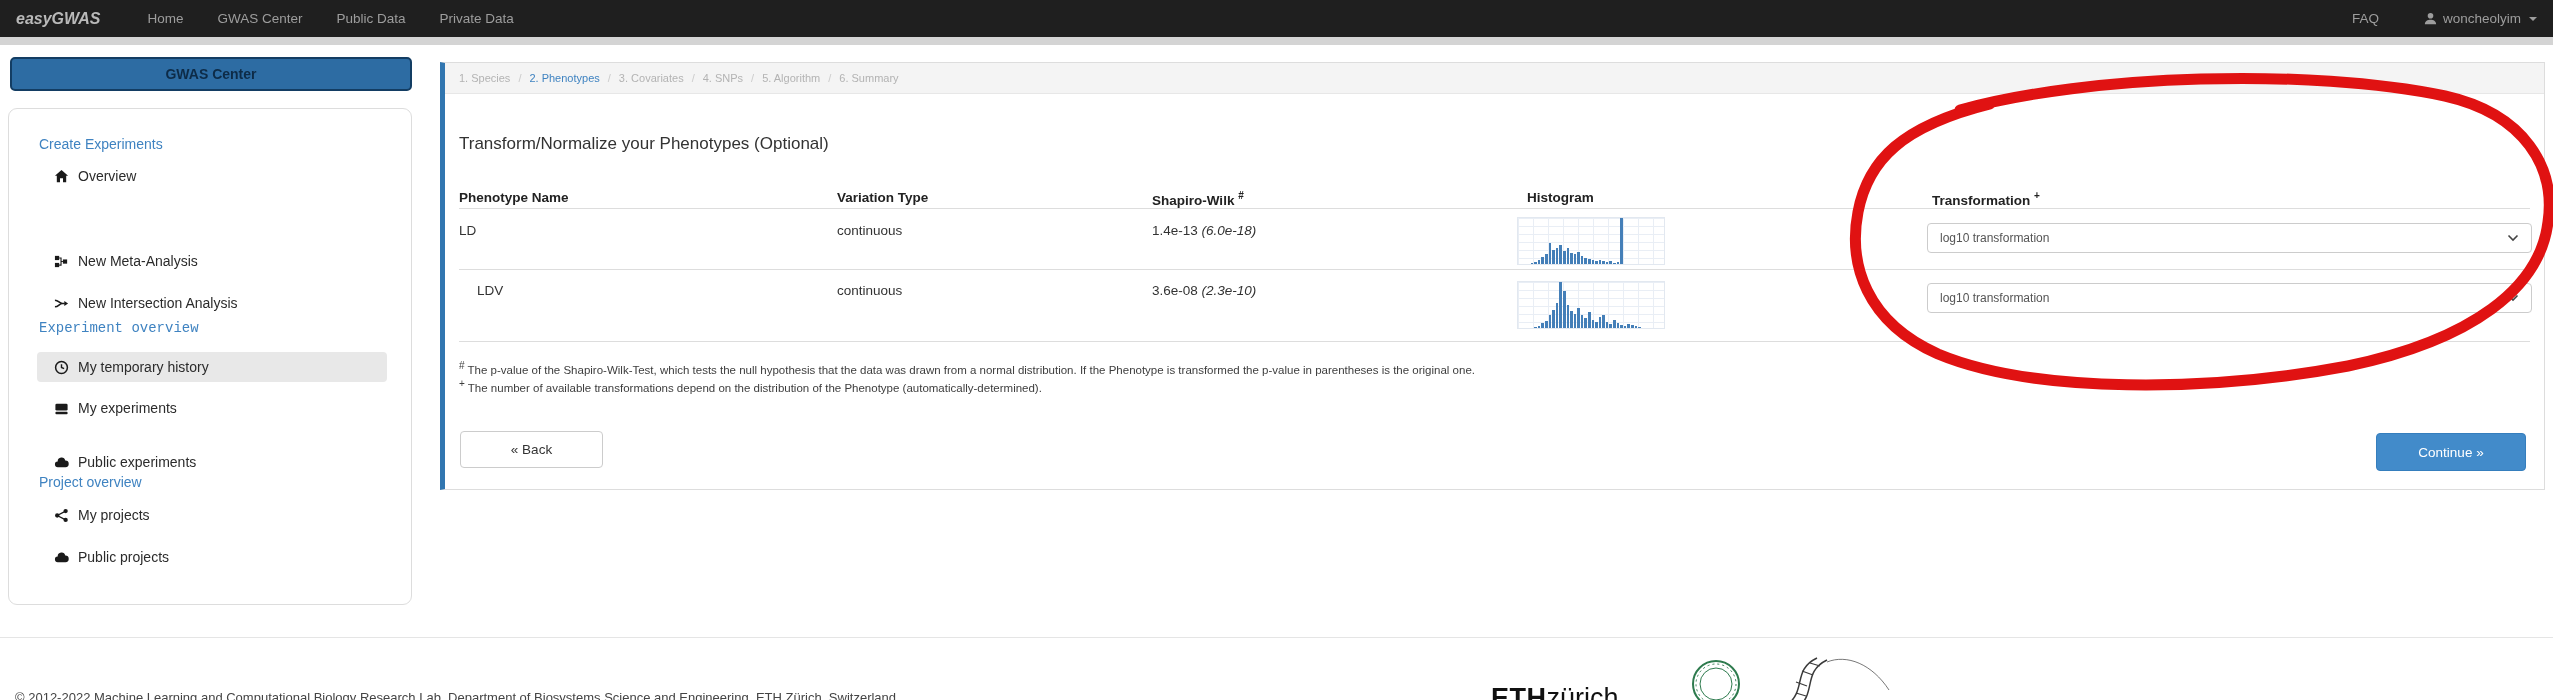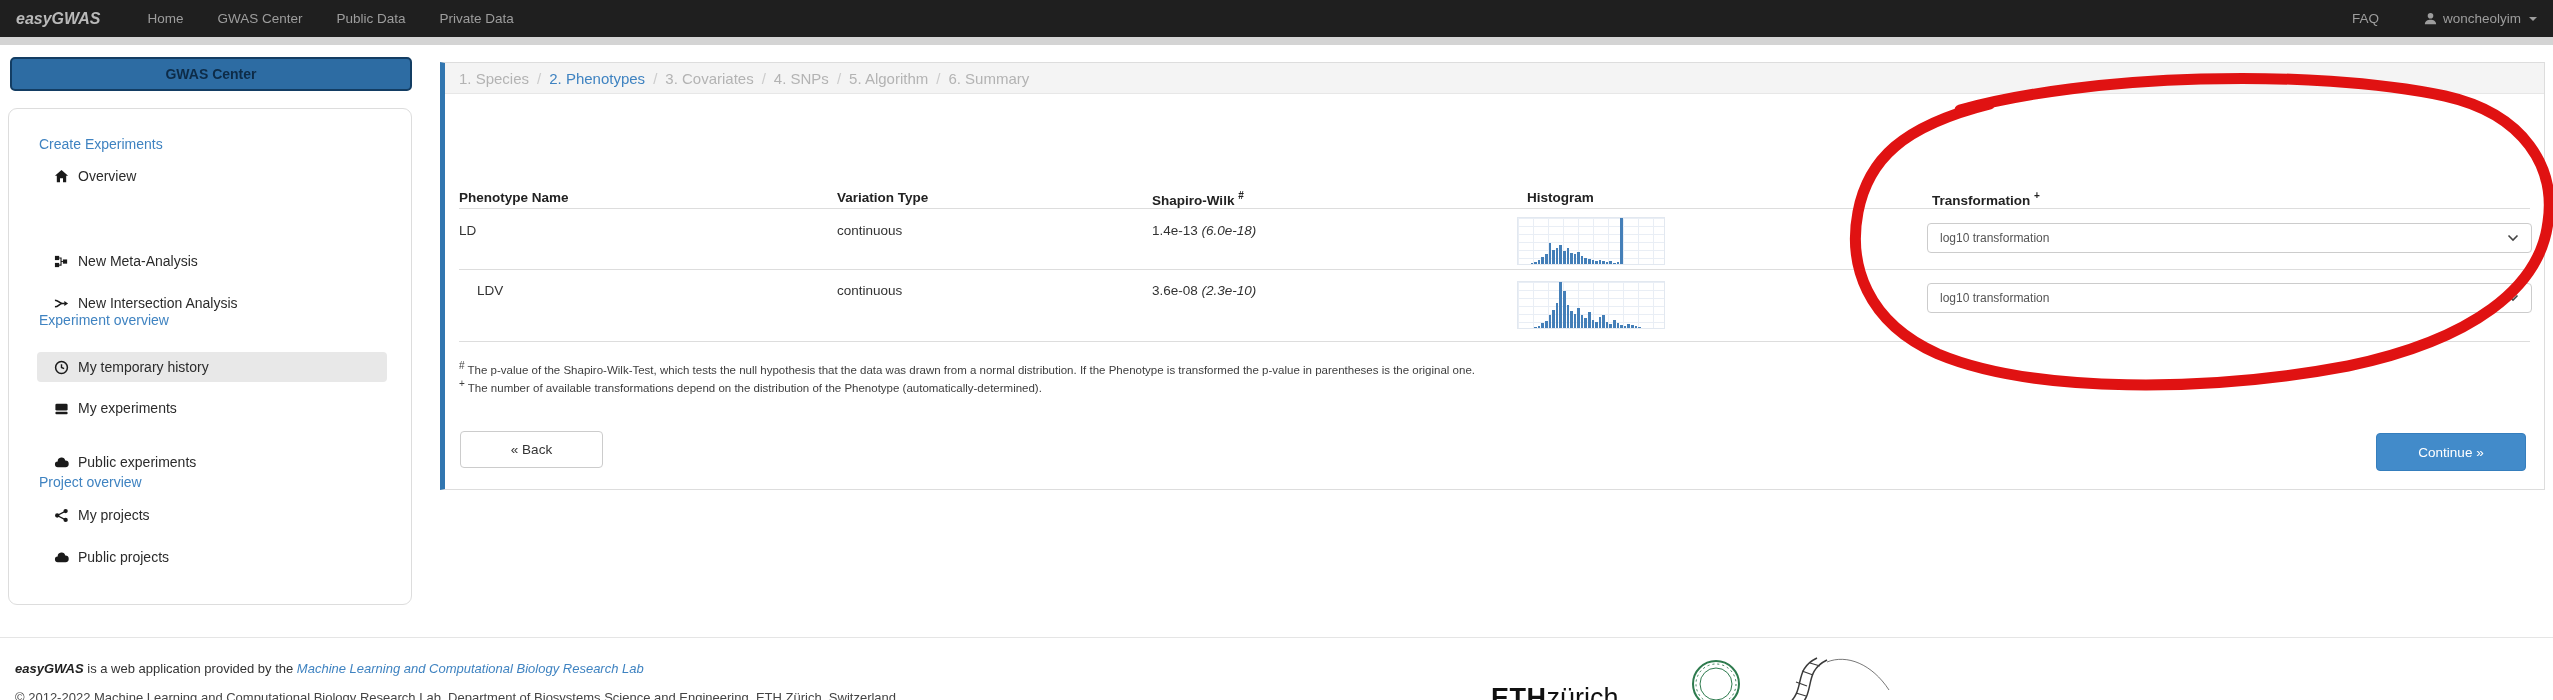--- a/index.html
+++ b/index.html
@@ -33,21 +33,21 @@
   .item-box { position:absolute; left:28px; width:350px; border-radius:6px; }
   .box-active { background:#3379b5; height:38px; }
   .box-active .side-item { color:#0e2f50; }
   .box-active svg { fill:#0e2f50; }
   .box-gray { background:#e8e8e8; height:30px; border-radius:4px; }
   
   .main-panel { position:absolute; left:440px; top:62px; width:2105px; height:428px;
     background:#fff; border:1px solid #ddd; border-left:5px solid #3176b0; }
   .crumb-bar { position:absolute; left:0; top:0; right:0; height:31px; background:#f4f4f4;
     border-bottom:1px solid #e7e7e7; display:flex; align-items:center; padding-left:14px;
-    font-size:15px; }
+    font-size:11px; }
   .crumb-step { color:#b3b3b3; cursor:pointer; }
   .crumb-step.active { color:#3f83c1; }
   .crumb-sep { color:#cccccc; padding:0 8px; }
   .panel-title { position:absolute; left:14px; top:71px; font-size:17px; color:#333; }
   .th { position:absolute; top:127px; font-size:13.5px; font-weight:bold; color:#222; }
   .line { position:absolute; left:14px; right:14px; height:1px; background:#ddd; }
   .td { position:absolute; font-size:13.5px; color:#333; }
   .sup { font-size:10px; vertical-align:super; }
   .ital { font-style:italic; }
   
@@ -132,21 +132,21 @@
     </div>
 
     <div class="side-item" style="top:186px;">
       <svg viewBox="0 0 16 16">
           <path d="M1 4.5C5 4.5 5.5 8 9 8M1 11.5C5 11.5 5.5 8 9 8M9 8h2.5" fill="none" stroke="#1a1a1a" stroke-width="1.7"></path>
           <path d="M11 5.4 15 8l-4 2.6Z"></path>
         </svg>
       <span>New Intersection Analysis</span>
     </div>
 
-    <div class="side-heading" style="top:203px;">Experiment overview</div>
+    <div class="side-heading" style="top:211px;font-family:Liberation Mono, monospace;">Experiment overview</div>
 
     <div class="item-box box-gray" style="top:243px;">
       <div class="side-item" style="position:absolute; left:17px; top:7px;">
         <svg viewBox="0 0 16 16">
             <circle cx="8" cy="8" r="6.3" fill="none" stroke="#1a1a1a" stroke-width="1.6"></circle>
             <path d="M8 4.5V8l2.8 1.2" fill="none" stroke="#1a1a1a" stroke-width="1.5"></path>
           </svg>
         <span>My temporary history</span>
       </div>
     </div>
@@ -195,20 +195,21 @@
       <span class="crumb-sep">/</span>
       <span class="crumb-step">3. Covariates</span>
       <span class="crumb-sep">/</span>
       <span class="crumb-step">4. SNPs</span>
       <span class="crumb-sep">/</span>
       <span class="crumb-step">5. Algorithm</span>
       <span class="crumb-sep">/</span>
       <span class="crumb-step">6. Summary</span>
     </div>
 
+    <div class="panel-title">Transform/Normalize your Phenotypes (Optional)</div>
 
     <div class="th" style="left:14px;">Phenotype Name</div>
     <div class="th" style="left:392px;">Variation Type</div>
     <div class="th" style="left:707px;"><span>Shapiro-Wilk</span> <span class="sup">#</span></div>
     <div class="th" style="left:1082px;">Histogram</div>
     <div class="th" style="left:1487px;"><span>Transformation</span> <span class="sup">+</span></div>
     <div class="line" style="top:145px;"></div>
 
     <div class="td" style="left:14px;  top:160px;">LD</div>
     <div class="td" style="left:392px; top:160px;">continuous</div>
@@ -317,23 +318,20 @@
     <div class="line" style="top:278px;"></div>
 
     <div class="footnote" style="top:315px;"><span class="sup">+</span> <span>The number of available transformations depend on the distribution of the Phenotype (automatically-determined).</span></div>
     <div class="footnote" style="top:297px;"><span class="sup">#</span> <span>The p-value of the Shapiro-Wilk-Test, which tests the null hypothesis that the data was drawn from a normal distribution. If the Phenotype is transformed the p-value in parentheses is the original one.</span></div>
 
     <div class="btn btn-back">« Back</div>
     <div class="btn btn-continue">Continue »</div>
   </div>
 
   <div class="footer-hr"></div>
-  <div class="foot-line1">
-    <span class="foot-brand">easyGWAS</span><span> is a web application provided by the </span><span class="foot-link">Machine Learning and Computational Biology Research Lab</span>
-  </div>
   <div class="foot-line2">© 2012-2022 Machine Learning and Computational Biology Research Lab, Department of Biosystems Science and Engineering, ETH Zürich, Switzerland</div>
 
   <div class="eth-logo"><b>ETH</b><span>zürich</span></div>
   <svg class="seal" width="52" height="52" viewBox="0 0 52 52">
     <circle cx="26" cy="26" r="23" fill="none" stroke="#2e7b4e" stroke-width="2"></circle>
     <circle cx="26" cy="26" r="16" fill="none" stroke="#2e7b4e" stroke-width="1"></circle>
     <circle cx="26" cy="26" r="20" fill="none" stroke="#2e7b4e" stroke-width="1" stroke-dasharray="2 3"></circle>
   </svg>
   <svg class="dna" width="125" height="60" viewBox="0 0 125 60">
     <path d="M15 55C35 40 20 20 45 8M25 58C45 44 30 22 55 10" fill="none" stroke="#3a3a3a" stroke-width="1.5"></path>

